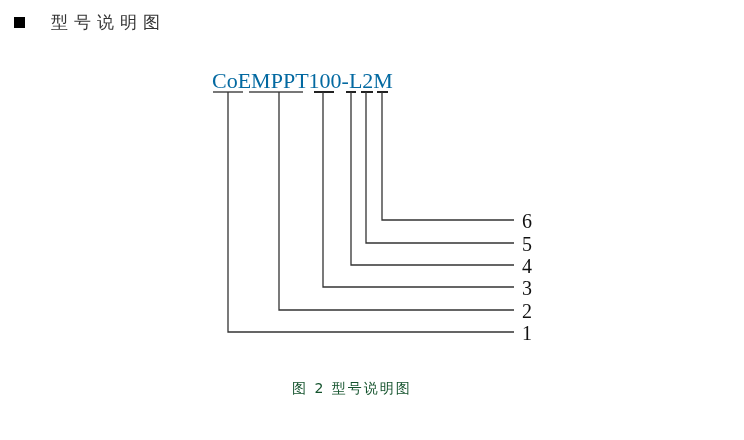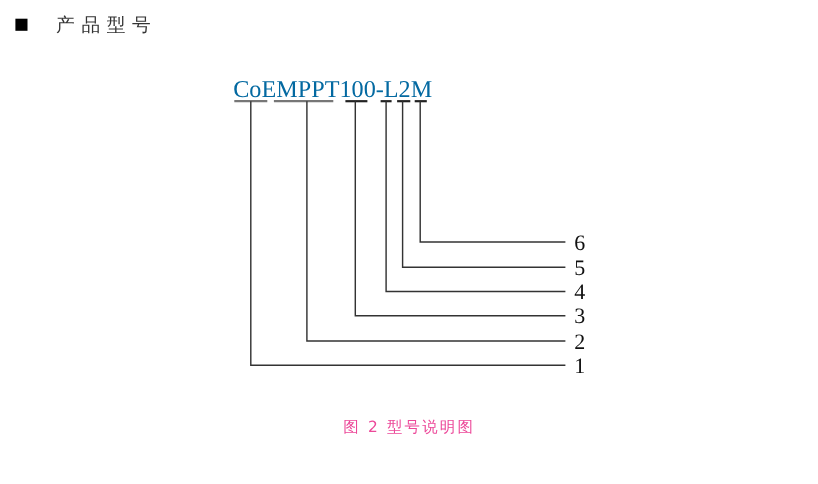--- a/index.html
+++ b/index.html
@@ -3,28 +3,28 @@
 <meta charset="utf-8">
 <style>
   html, body { margin:0; padding:0; background:#ffffff; }
   body { width:744px; height:440px; position:relative; overflow:hidden; font-family:"DejaVu Serif", serif; }
   .heading { position:absolute; left:14px; top:8px; height:28px; display:flex; align-items:center; }
   .bullet { width:11px; height:11px; background:#000; margin-right:26px; }
   .heading-text { font-family:"DejaVu Sans", sans-serif; font-size:17px; letter-spacing:6px; color:#333; }
   .model { position:absolute; left:212px; top:68px; font-family:"Liberation Serif", serif; font-size:22px; color:#0369a1; letter-spacing:0px; }
   svg.diagram { position:absolute; left:0; top:0; }
   .num { position:absolute; left:522px; font-family:"Liberation Serif", serif; font-size:20px; color:#111; line-height:20px; }
-  .caption { position:absolute; left:312px; top:380px; font-family:"DejaVu Sans", sans-serif; font-size:14px; color:#ec4899; letter-spacing:2px; }
+  .caption { position:absolute; left:292px; top:380px; font-family:"DejaVu Sans", sans-serif; font-size:14px; color:#14532d; letter-spacing:2px; }
 </style>
 </head>
 <body>
 
 <div class="heading">
   <div class="bullet"></div>
-  <span class="heading-text">产品型号</span>
+  <span class="heading-text">型号说明图</span>
 </div>
 
 <div class="model">CoEMPPT100-L2M</div>
 
 <svg class="diagram" width="744" height="440">
 
   <g stroke="#777" stroke-width="2">
     <line x1="213" y1="92" x2="243" y2="92"></line>
     <line x1="249" y1="92" x2="303" y2="92"></line>
     <line x1="314" y1="92" x2="334" y2="92" stroke="#222"></line>

